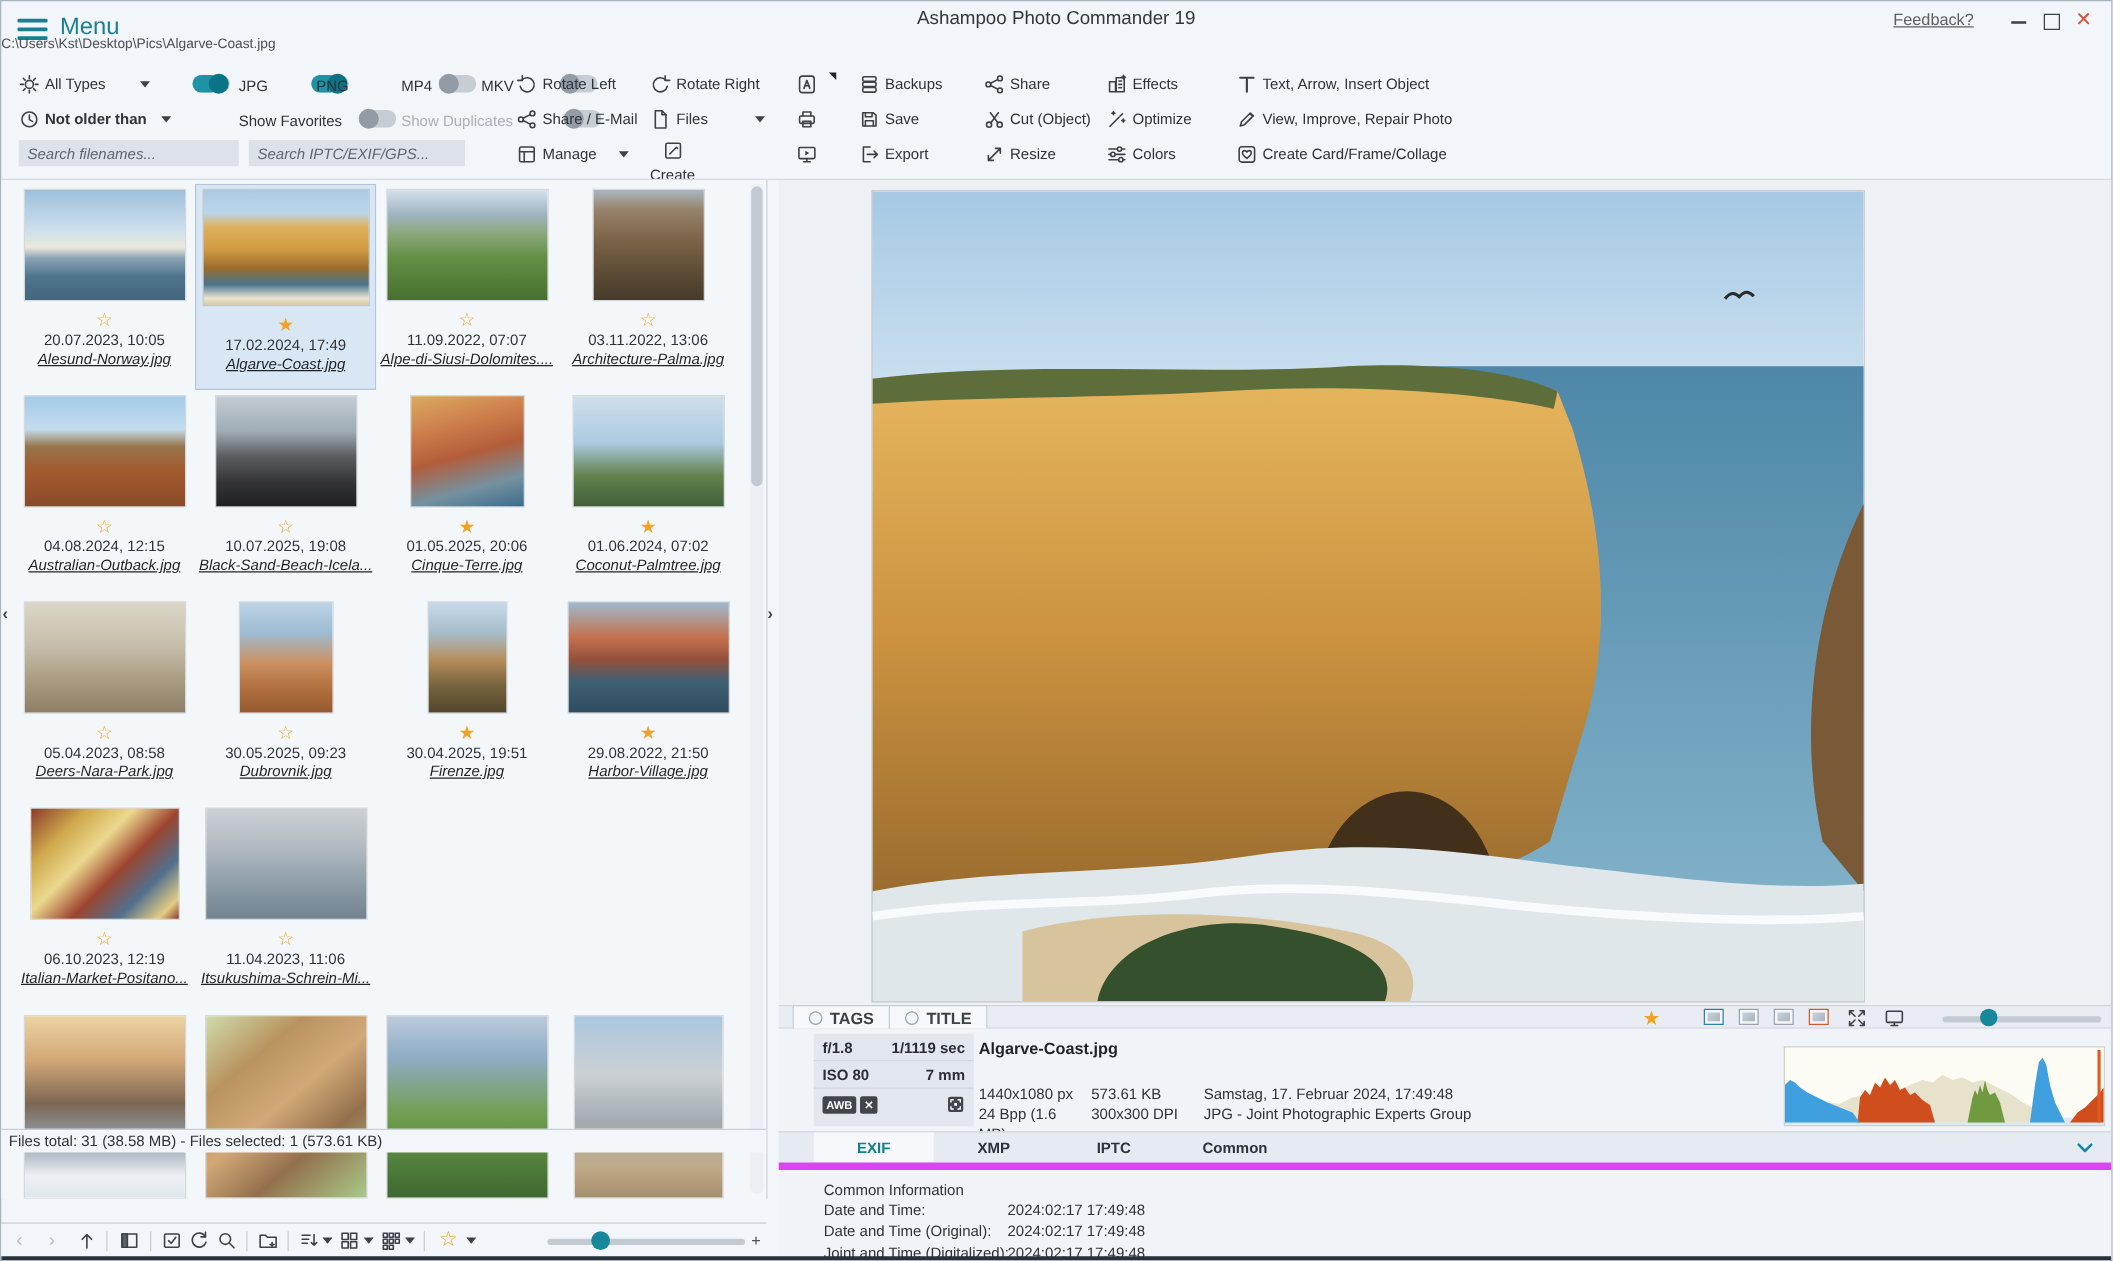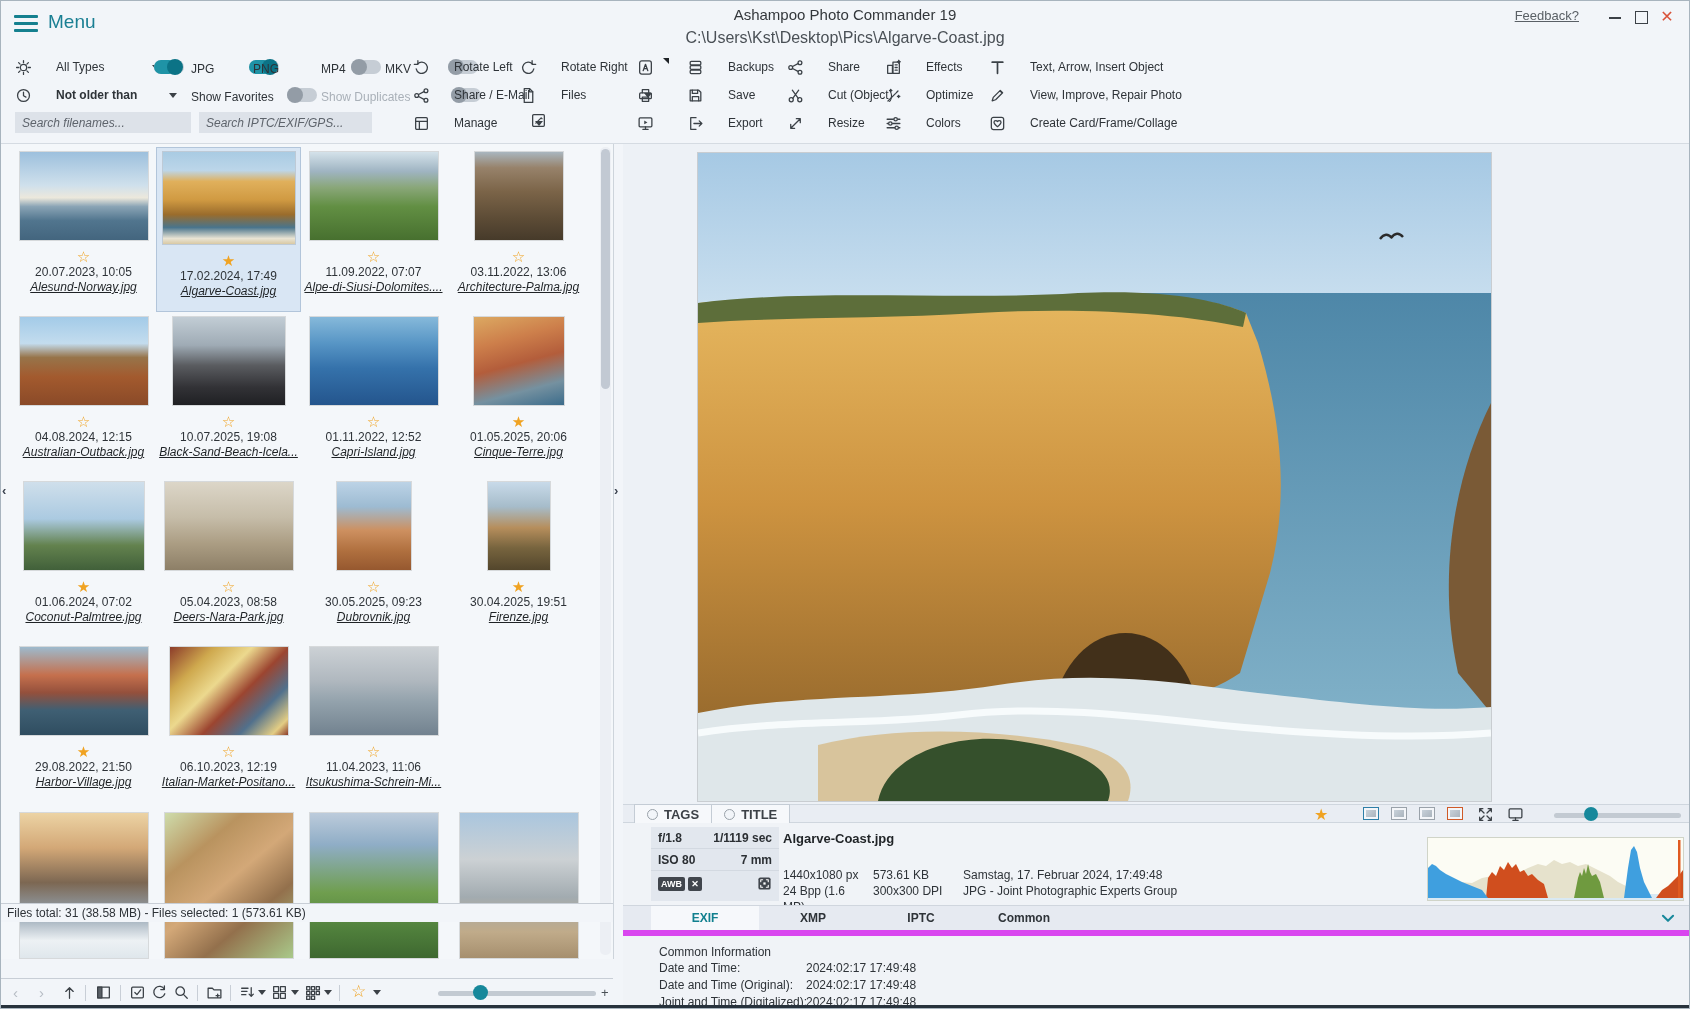--- a/index.html
+++ b/index.html
@@ -3,32 +3,32 @@
 <meta charset="utf-8">
 <style>
   html,body{margin:0;padding:0;background:#c8cdd4;font-family:"Liberation Sans",sans-serif;}
   .window{position:relative;width:1690px;height:1009px;background:#f2f5f9;overflow:hidden;border:1px solid #a8b4be;box-sizing:border-box;color:#2e3338;font-size:12px;}
   .abs{position:absolute;}
   
   .hamburger{left:13px;top:14px;width:24px;height:17px;cursor:pointer;}
   .hamburger i{display:block;height:3px;background:#15808f;margin-bottom:4px;border-radius:1px;}
   .menu-label{left:47px;top:10px;font-size:19px;color:#1a7f93;cursor:pointer;}
   .app-title{left:0;right:0;top:5px;text-align:center;font-size:15px;color:#33373b;pointer-events:none;}
-  .app-path{left:0;right:0;top:28px;text-align:center;font-size:16px;color:#4a5056;pointer-events:none;}
+  .app-path{left:0;right:0;top:28px;text-align:left;font-size:11px;color:#4a5056;pointer-events:none;}
   .feedback{top:7px;right:110px;color:#5a6066;text-decoration:underline;font-size:13px;cursor:pointer;}
   .winbtn{top:6px;width:20px;height:20px;text-align:center;line-height:20px;font-size:14px;color:#3c4147;cursor:pointer;}
   .btn-min{right:64px;} .btn-max{right:38px;}
   .btn-close{right:12px;color:#d9533a;font-size:16px;}
   .btn-max b{display:inline-block;width:11px;height:11px;border:1.4px solid #3c4147;margin-top:4px;}
   .btn-min b{display:inline-block;width:12px;border-top:2px solid #3c4147;margin-bottom:3px;}
   
   .tb-label{font-size:12px;color:#2e3338;}
   .muted{color:#a9b0b8;}
   .caret{display:inline-block;width:0;height:0;border-left:4px solid transparent;border-right:4px solid transparent;border-top:5px solid #3b4147;vertical-align:middle;}
-  .ctrl{display:flex;align-items:center;gap:24px;height:22px;cursor:pointer;}
+  .ctrl{display:flex;align-items:center;gap:4px;height:22px;cursor:pointer;}
   .ic{display:inline-flex;width:17px;height:17px;}
   .ic svg{stroke:#3b4147;fill:none;stroke-width:1.2;stroke-linecap:round;stroke-linejoin:round;width:100%;height:100%;}
   .toggle{position:relative;display:inline-block;width:30px;height:14px;cursor:pointer;}
   .tg-track{position:absolute;left:0;top:0;right:0;bottom:0;background:#c6cdd5;border-radius:7px;}
   .toggle.on .tg-track::after{content:"";position:absolute;left:0;top:0;bottom:0;width:22px;background:#1f93a6;border-radius:7px;}
   .tg-knob{position:absolute;top:-1px;left:0;width:16px;height:16px;border-radius:50%;background:#939ca6;}
   .toggle.on .tg-knob{left:13px;background:#0c7386;}
   .search-input{border:none;background:#dde2e9;height:21px;padding:0 7px;font-style:italic;color:#3c4147;font-size:12px;font-family:"Liberation Sans",sans-serif;outline:none;box-sizing:border-box;}
   .search-input::placeholder{color:#5e646c;opacity:1;}
   .tri-marker{width:0;height:0;border-top:6px solid #1f2327;border-left:6px solid transparent;}
@@ -98,21 +98,21 @@
   .info-zone{left:622px;top:822px;width:1068px;height:82px;background:#f0f3f7;}
   .stat-block{position:absolute;left:28px;top:4px;width:128px;height:74px;background:#e2e7ee;}
   .stat-row{display:flex;justify-content:space-between;padding:4px 7px 3px 7px;font-weight:bold;font-size:12px;color:#2b2f33;border-bottom:1px solid #d3d9e1;}
   .stat-row:last-child{border-bottom:none;padding-top:5px;}
   .badge{display:inline-block;background:#41464d;color:#fff;font-size:9px;font-weight:bold;border-radius:2px;padding:2px 3px;line-height:10px;}
   .fname{position:absolute;left:160px;top:8px;font-weight:bold;font-size:13px;color:#1f2326;}
   .fdet{position:absolute;top:44px;font-size:12px;color:#2e3338;line-height:16px;}
   .hist{position:absolute;left:805px;top:15px;width:255px;height:62px;background:#fcfcf4;box-shadow:0 0 0 1px #d0d4c8;}
   
   .meta-tabs{left:622px;top:904px;width:1068px;height:25px;background:#e6eaf1;border-top:1px solid #d0d6de;box-sizing:border-box;display:flex;padding-left:28px;}
-  .mtab{width:108px;text-align:center;line-height:24px;font-weight:bold;font-size:12px;color:#2e3338;cursor:pointer;}
+  .mtab{width:96px;text-align:center;line-height:24px;font-weight:bold;font-size:12px;color:#2e3338;cursor:pointer;}
   .mtab.active{background:#f6f8fb;color:#11808f;}
   .meta-chev{position:absolute;right:10px;top:3px;width:26px;height:18px;cursor:pointer;}
   .meta-table{left:622px;top:929px;width:1068px;height:77px;background:#f0f3f7;border-top:6px solid #d946ef;box-sizing:border-box;font-size:12px;}
   .mrow{position:absolute;left:36px;line-height:16px;color:#2e3338;}
   .mval{position:absolute;left:183px;line-height:16px;color:#2e3338;}
   .bottom-edge{left:0;bottom:0;width:100%;height:3px;background:#27323c;}
 </style>
 </head>
 <body>
 
@@ -414,26 +414,20 @@
           <span class="t-name">Australian-Outback.jpg</span>
         </div>
 
         <div class="cell">
           <div class="timg a5"></div>
           <span class="t-star"></span>
           <span class="t-date">10.07.2025, 19:08</span>
           <span class="t-name">Black-Sand-Beach-Icela...</span>
         </div>
 
-        <div class="cell">
-          <div class="timg a6"></div>
-          <span class="t-star"></span>
-          <span class="t-date">01.11.2022, 12:52</span>
-          <span class="t-name">Capri-Island.jpg</span>
-        </div>
 
         <div class="cell">
           <div class="timg a7"></div>
           <span class="t-star on"></span>
           <span class="t-date">01.05.2025, 20:06</span>
           <span class="t-name">Cinque-Terre.jpg</span>
         </div>
 
         <div class="cell">
           <div class="timg a8"></div>

